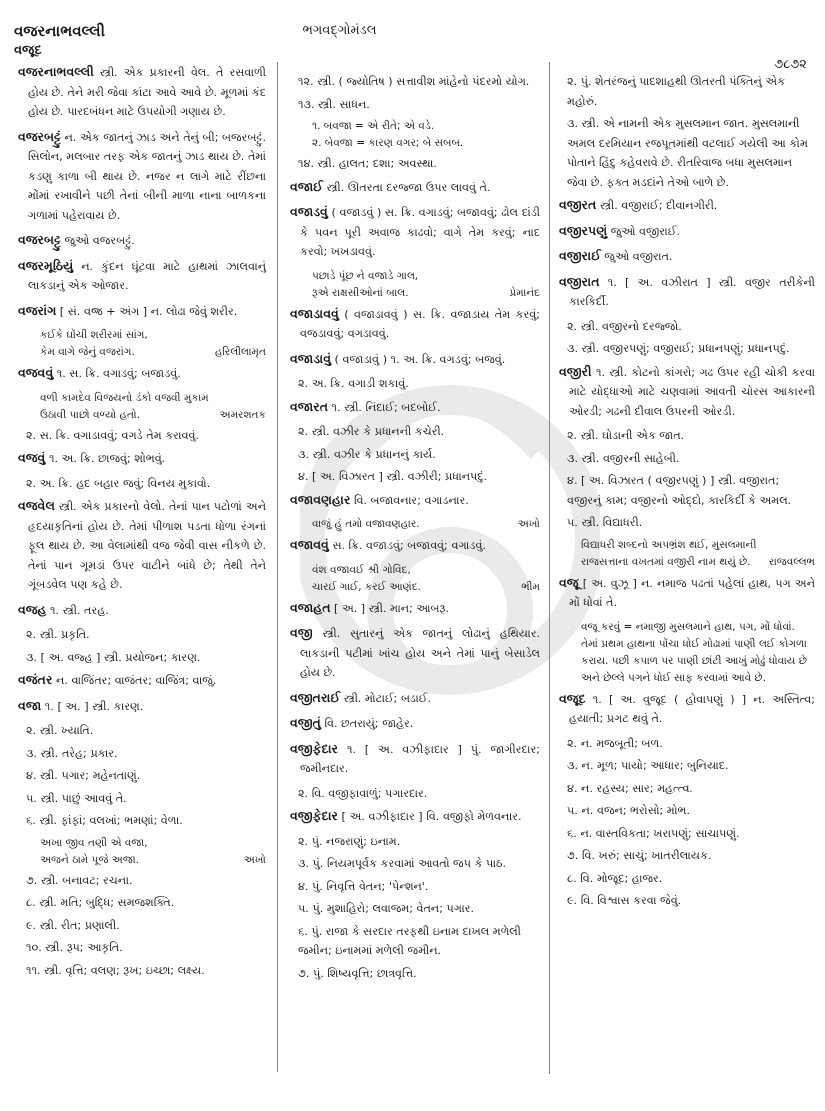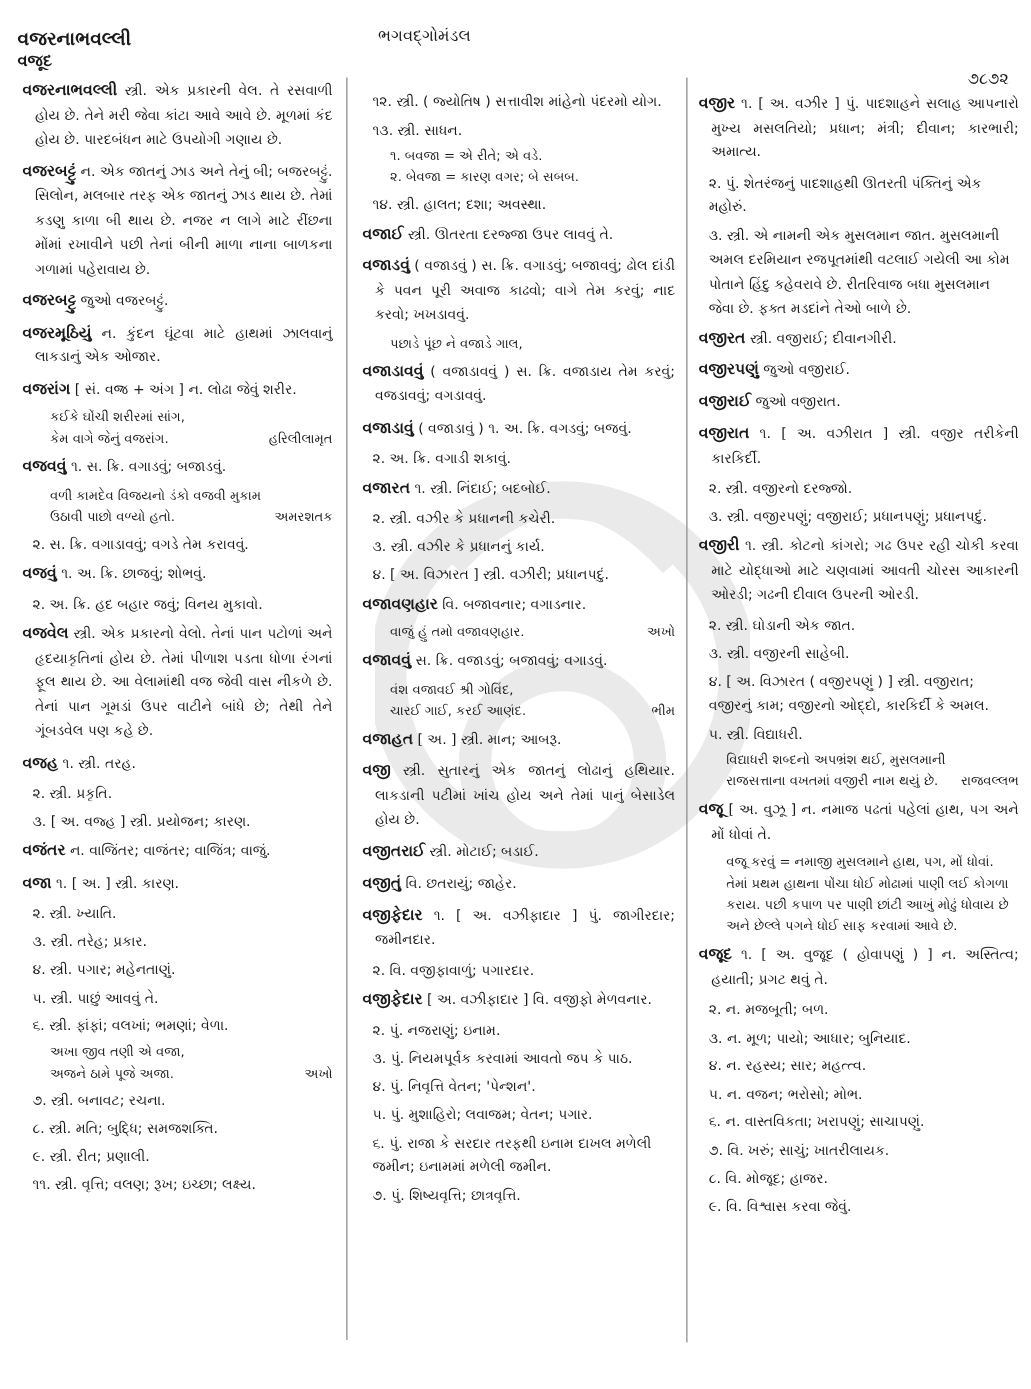--- a/index.html
+++ b/index.html
@@ -84,34 +84,36 @@
     <div class="sense">૪. સ્ત્રી. પગાર; મહેનતાણું.</div>
     <div class="sense">૫. સ્ત્રી. પાછું આવવું તે.</div>
     <div class="sense">૬. સ્ત્રી. ફાંફાં; વલખાં; ભમણાં; વેળા.</div>
     <div class="quote">
       <div>અખા જીવ તણી એ વજા,</div>
       <div>અજને ઠામે પૂજે અજા.<span class="src">અખો</span></div>
     </div>
     <div class="sense">૭. સ્ત્રી. બનાવટ; રચના.</div>
     <div class="sense">૮. સ્ત્રી. મતિ; બુદ્ધિ; સમજશક્તિ.</div>
     <div class="sense">૯. સ્ત્રી. રીત; પ્રણાલી.</div>
+    <div class="sense">૧૦. સ્ત્રી. રૂપ; આકૃતિ.</div>
     <div class="sense">૧૧. સ્ત્રી. વૃત્તિ; વલણ; રૂખ; ઇચ્છા; લક્ષ્ય.</div>
   </div>
 <div class="col col2">
     <div class="sense">૧૨. સ્ત્રી. ( જ્યોતિષ ) સત્તાવીશ માંહેનો પંદરમો યોગ.</div>
     <div class="sense">૧૩. સ્ત્રી. સાધન.</div>
     <div class="quote">
       <div>૧. બવજા = એ રીતે; એ વડે.</div>
       <div>૨. બેવજા = કારણ વગર; બે સબબ.</div>
     </div>
     <div class="sense">૧૪. સ્ત્રી. હાલત; દશા; અવસ્થા.</div>
     <div class="entry"><span class="hw">વજાઈ</span><span> સ્ત્રી. ઊતરતા દરજ્જા ઉપર લાવવું તે.</span></div>
     <div class="entry"><span class="hw">વજાડવું</span><span> ( વજાડવું ) સ. ક્રિ. વગાડવું; બજાવવું; ઢોલ દાંડી કે પવન પૂરી અવાજ કાઢવો; વાગે તેમ કરવું; નાદ કરવો; ખખડાવવું.</span></div>
     <div class="quote">
       <div>પછાડે પૂંછ ને વજાડે ગાલ,</div>
+      <div>રૂએ રાક્ષસીઓનાં બાલ.<span class="src">પ્રેમાનંદ</span></div>
     </div>
     <div class="entry"><span class="hw">વજાડાવવું</span><span> ( વજાડાવવું ) સ. ક્રિ. વજાડાય તેમ કરવું; વજડાવવું; વગડાવવું.</span></div>
     <div class="entry"><span class="hw">વજાડાવું</span><span> ( વજાડાવું ) ૧. અ. ક્રિ. વગડવું; બજવું.</span></div>
     <div class="sense">૨. અ. ક્રિ. વગાડી શકાવું.</div>
     <div class="entry"><span class="hw">વજારત</span><span> ૧. સ્ત્રી. નિંદાઈ; બદબોઈ.</span></div>
     <div class="sense">૨. સ્ત્રી. વઝીર કે પ્રધાનની કચેરી.</div>
     <div class="sense">૩. સ્ત્રી. વઝીર કે પ્રધાનનું કાર્ય.</div>
     <div class="sense">૪. [ અ. વિઝારત ] સ્ત્રી. વઝીરી; પ્રધાનપદું.</div>
     <div class="entry"><span class="hw">વજાવણહાર</span><span> વિ. બજાવનાર; વગાડનાર.</span></div>
     <div class="quote">
@@ -130,21 +132,20 @@
     <div class="sense">૨. વિ. વજીફાવાળું; પગારદાર.</div>
     <div class="entry"><span class="hw">વજીફેદાર</span><span> [ અ. વઝીફાદાર ] વિ. વજીફો મેળવનાર.</span></div>
     <div class="sense">૨. પું. નજરાણું; ઇનામ.</div>
     <div class="sense">૩. પું. નિયમપૂર્વક કરવામાં આવતો જપ કે પાઠ.</div>
     <div class="sense">૪. પું. નિવૃત્તિ વેતન; 'પેન્શન'.</div>
     <div class="sense">૫. પું. મુશાહિરો; લવાજમ; વેતન; પગાર.</div>
     <div class="sense">૬. પું. રાજા કે સરદાર તરફથી ઇનામ દાખલ મળેલી જમીન; ઇનામમાં મળેલી જમીન.</div>
     <div class="sense">૭. પું. શિષ્યવૃત્તિ; છાત્રવૃત્તિ.</div>
   </div>
 <div class="col col3">
-    <div class="entry"><span class="hw">વજીર</span><span> ૧. [ અ. વઝીર ] પું. પાદશાહને સલાહ આપનારો મુખ્ય મસલતિયો; પ્રધાન; મંત્રી; દીવાન; કારભારી; અમાત્ય.</span></div>
     <div class="sense">૨. પું. શેતરંજનું પાદશાહથી ઊતરતી પંક્તિનું એક મહોરું.</div>
     <div class="sense">૩. સ્ત્રી. એ નામની એક મુસલમાન જાત. મુસલમાની અમલ દરમિયાન રજપૂતમાંથી વટલાઈ ગયેલી આ કોમ પોતાને હિંદુ કહેવરાવે છે. રીતરિવાજ બધા મુસલમાન જેવા છે. ફક્ત મડદાંને તેઓ બાળે છે.</div>
     <div class="entry"><span class="hw">વજીરત</span><span> સ્ત્રી. વજીરાઈ; દીવાનગીરી.</span></div>
     <div class="entry"><span class="hw">વજીરપણું</span><span> જુઓ વજીરાઈ.</span></div>
     <div class="entry"><span class="hw">વજીરાઈ</span><span> જુઓ વજીરાત.</span></div>
     <div class="entry"><span class="hw">વજીરાત</span><span> ૧. [ અ. વઝીરાત ] સ્ત્રી. વજીર તરીકેની કારકિર્દી.</span></div>
     <div class="sense">૨. સ્ત્રી. વજીરનો દરજ્જો.</div>
     <div class="sense">૩. સ્ત્રી. વજીરપણું; વજીરાઈ; પ્રધાનપણું; પ્રધાનપદું.</div>
     <div class="entry"><span class="hw">વજીરી</span><span> ૧. સ્ત્રી. કોટનો કાંગરો; ગઢ ઉપર રહી ચોકી કરવા માટે યોદ્ધાઓ માટે ચણવામાં આવતી ચોરસ આકારની ઓરડી; ગઢની દીવાલ ઉપરની ઓરડી.</span></div>
     <div class="sense">૨. સ્ત્રી. ઘોડાની એક જાત.</div>

